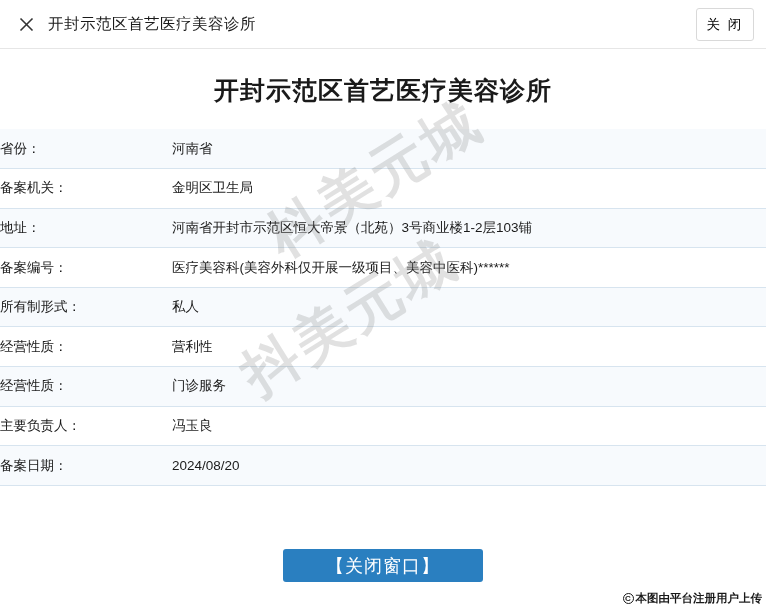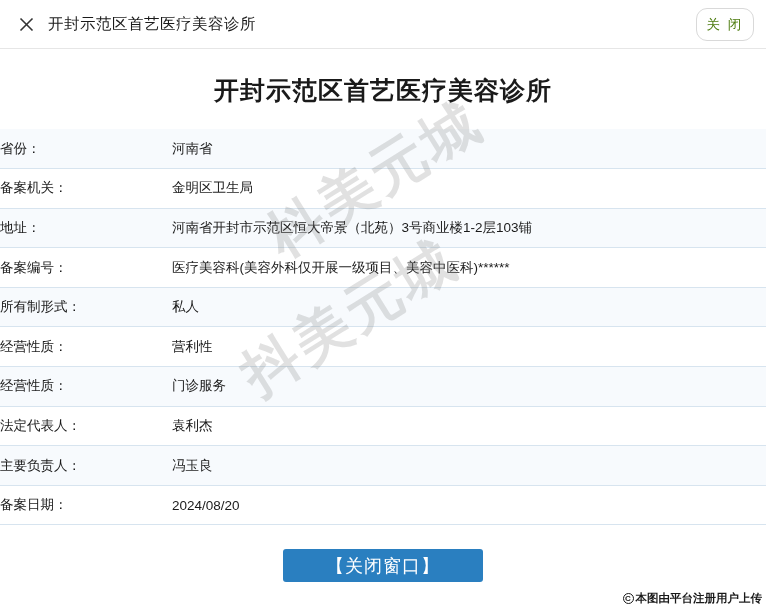--- a/index.html
+++ b/index.html
@@ -37,25 +37,25 @@
     font-size: 15.5px;
     color: #1a1a1a;
     margin-left: 2px;
     letter-spacing: 0.5px;
   }
   .close-btn {
     position: absolute;
     right: 12px; top: 8px;
     width: 58px; height: 33px;
     border: 1px solid #d9d9d9;
-    border-radius: 11px;
+    border-radius: 3px;
     background: #fff;
     display: flex; align-items: center; justify-content: center;
     font-size: 13.5px;
-    color: #4d7c0f;
+    color: #000000;
     cursor: pointer;
     letter-spacing: 2px;
   }
 
   
   .main-title {
     text-align: center;
     font-size: 25px;
     font-weight: bold;
     color: #1a1a1a;
@@ -198,24 +198,20 @@
       </tr>
       <tr>
         <td class="cell-label">经营性质：</td>
         <td class="cell-value">营利性</td>
       </tr>
       <tr>
         <td class="cell-label">经营性质：</td>
         <td class="cell-value">门诊服务</td>
       </tr>
       <tr>
-        <td class="cell-label">法定代表人：</td>
-        <td class="cell-value">袁利杰</td>
-      </tr>
-      <tr>
         <td class="cell-label">主要负责人：</td>
         <td class="cell-value">冯玉良</td>
       </tr>
       <tr>
         <td class="cell-label">备案日期：</td>
         <td class="cell-value">2024/08/20</td>
       </tr>
     </tbody>
   </table>
 

